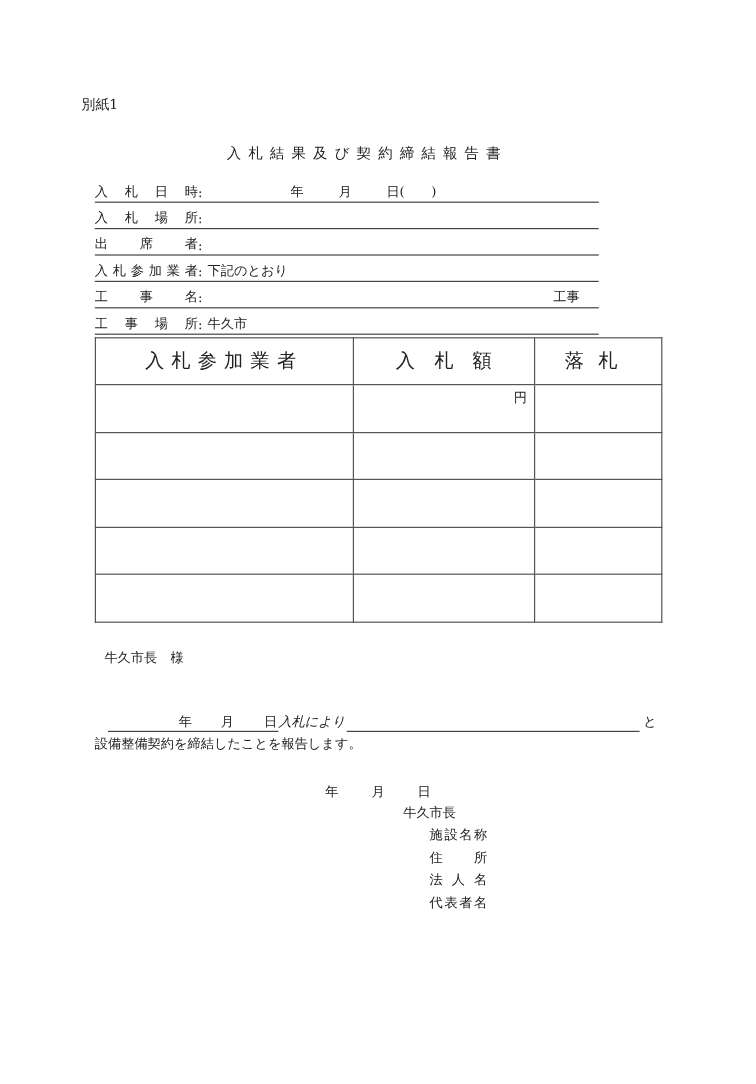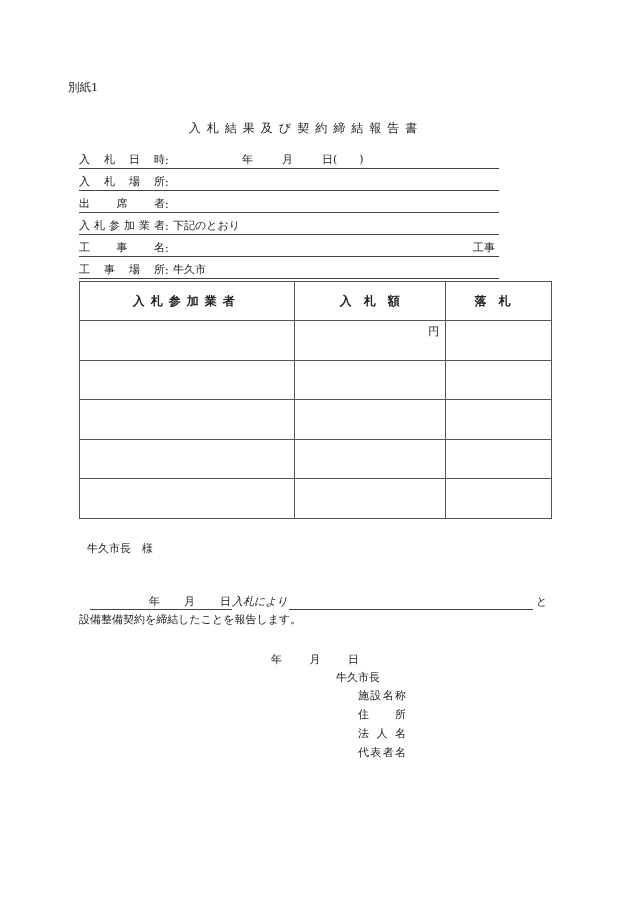--- a/index.html
+++ b/index.html
@@ -6,28 +6,28 @@
   body { width: 630px; height: 903px; position: relative; overflow: hidden;
          font-family: "DejaVu Serif", "Liberation Serif", serif; color: #222; font-size: 11px; }
   .abs { position: absolute; white-space: nowrap; }
   .attach { left: 68px; top: 80px; font-size: 11.5px; }
   .title { left: 0; width: 612px; top: 120px; text-align: center; font-size: 12px; letter-spacing: 6px; }
 
   .field { position: absolute; left: 79px; width: 420px; height: 18px; border-bottom: 1px solid #444; }
   .field .lbl { position: absolute; left: 0; bottom: 1px; width: 86px; display: flex; justify-content: space-between; }
   .field .colon { position: absolute; left: 86px; bottom: 1px; }
   .field .val { position: absolute; left: 94px; bottom: 1px; }
-  .field .right { position: absolute; right: 4px; bottom: 1px; }
+  .field .right { position: absolute; right: 16px; bottom: 1px; }
   .date-y { position: absolute; left: 163px; bottom: 1px; }
   .date-m { position: absolute; left: 203px; bottom: 1px; }
   .date-d { position: absolute; left: 243px; bottom: 1px; }
 
   table.bids { position: absolute; left: 79px; top: 281px; width: 473px; border-collapse: collapse; }
   table.bids th, table.bids td { border: 1px solid #555; padding: 0; font-weight: normal; }
-  table.bids th { height: 38px; text-align: center; font-size: 12px; font-weight: bold; }
+  table.bids th { height: 38px; text-align: center; font-size: 16px; }
   table.bids td { height: 38.5px; vertical-align: top; }
   .c1 { width: 214px; } .c2 { width: 151px; } .c3 { width: 105px; }
   .yen { display: block; text-align: right; padding: 3px 6px 0 0; }
   .sp6 { letter-spacing: 6px; } .sp12 { letter-spacing: 12px; }
 
   .addressee { left: 87px; top: 541px; }
   .line1 { left: 90px; top: 594px; width: 455px; height: 16px; }
   .ul-a { position: absolute; left: 0; top: 0; width: 142px; height: 15px; border-bottom: 1px solid #444; }
   .ul-b { position: absolute; left: 199px; top: 0; width: 244px; height: 15px; border-bottom: 1px solid #444; }
   .line1 .y { position: absolute; left: 59px; top: 0; }

